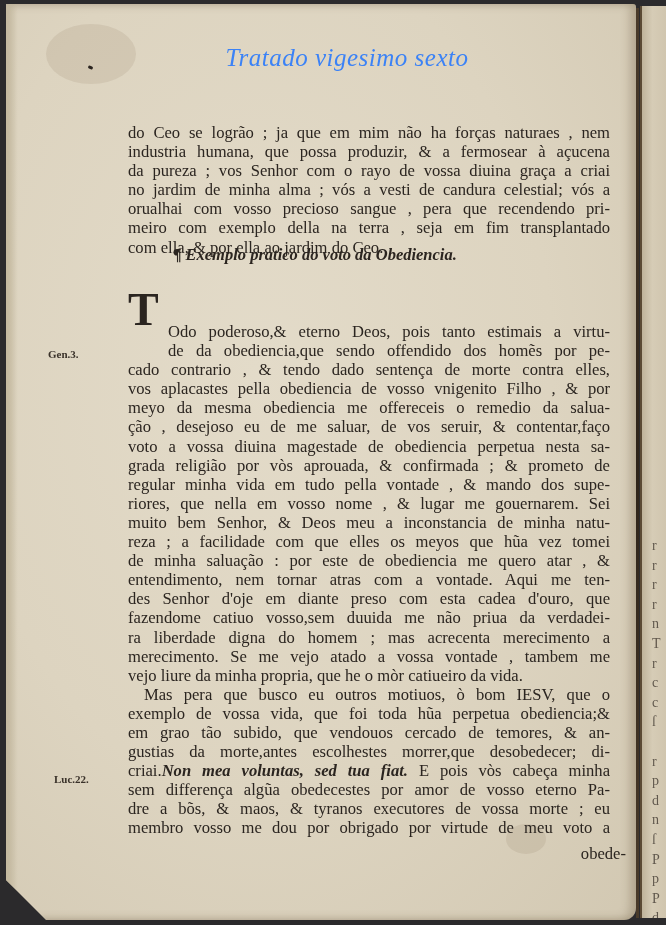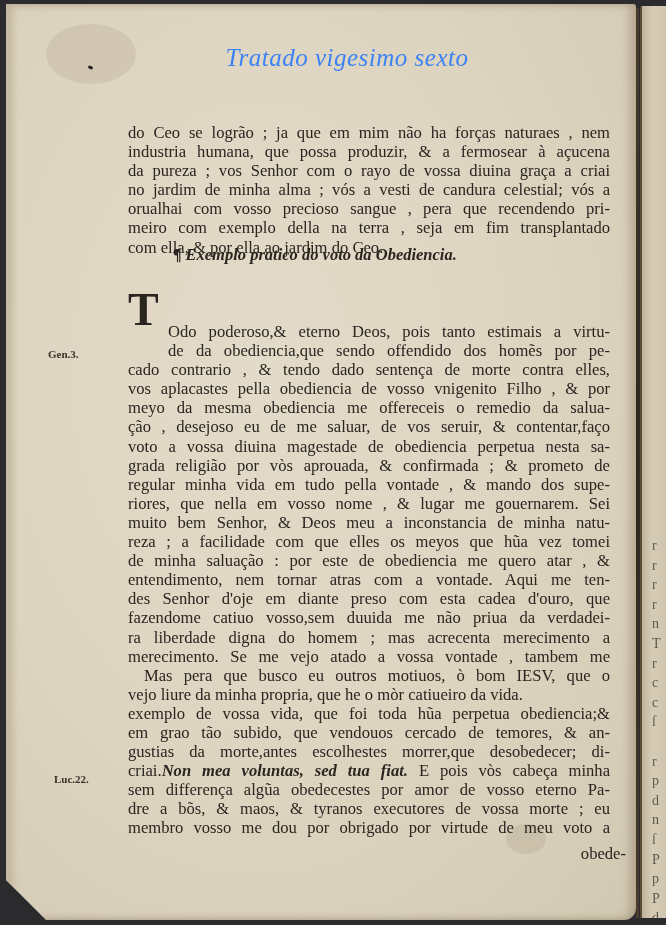--- a/index.html
+++ b/index.html
@@ -146,22 +146,22 @@
   <span class="line">regular minha vida em tudo pella vontade , &amp; mando dos supe-</span>
   <span class="line">riores, que nella em vosso nome , &amp; lugar me gouernarem. Sei</span>
   <span class="line">muito bem Senhor, &amp; Deos meu a inconstancia de minha natu-</span>
   <span class="line">reza ; a facilidade com que elles os meyos que hũa vez tomei</span>
   <span class="line">de minha saluação : por este de obediencia me quero atar , &amp;</span>
   <span class="line">entendimento, nem tornar atras com a vontade. Aqui me ten-</span>
   <span class="line">des Senhor d'oje em diante preso com esta cadea d'ouro, que</span>
   <span class="line">fazendome catiuo vosso,sem duuida me não priua da verdadei-</span>
   <span class="line">ra liberdade digna do homem ; mas acrecenta merecimento a</span>
   <span class="line">merecimento. Se me vejo atado a vossa vontade , tambem me</span>
+  <span class="line last">vejo liure da minha propria, que he o mòr catiueiro da vida.</span>
   <span class="line para2">Mas pera que busco eu outros motiuos, ò bom IESV, que o</span>
-  <span class="line last">vejo liure da minha propria, que he o mòr catiueiro da vida.</span>
   <span class="line">exemplo de vossa vida, que foi toda hũa perpetua obediencia;&amp;</span>
   <span class="line">em grao tão subido, que vendouos cercado de temores, &amp; an-</span>
   <span class="line">gustias da morte,antes escolhestes morrer,que desobedecer; di-</span>
   <span class="line"><span>criai.</span><span class="italic">Non mea voluntas, sed tua fiat.</span><span> E pois vòs cabeça minha</span></span>
   <span class="line">sem differença algũa obedecestes por amor de vosso eterno Pa-</span>
   <span class="line">dre a bõs, &amp; maos, &amp; tyranos executores de vossa morte ; eu</span>
   <span class="line">membro vosso me dou por obrigado por virtude de meu voto a</span>
 </div>
 
 <div class="margin-note note-luc">Luc.22.</div>

